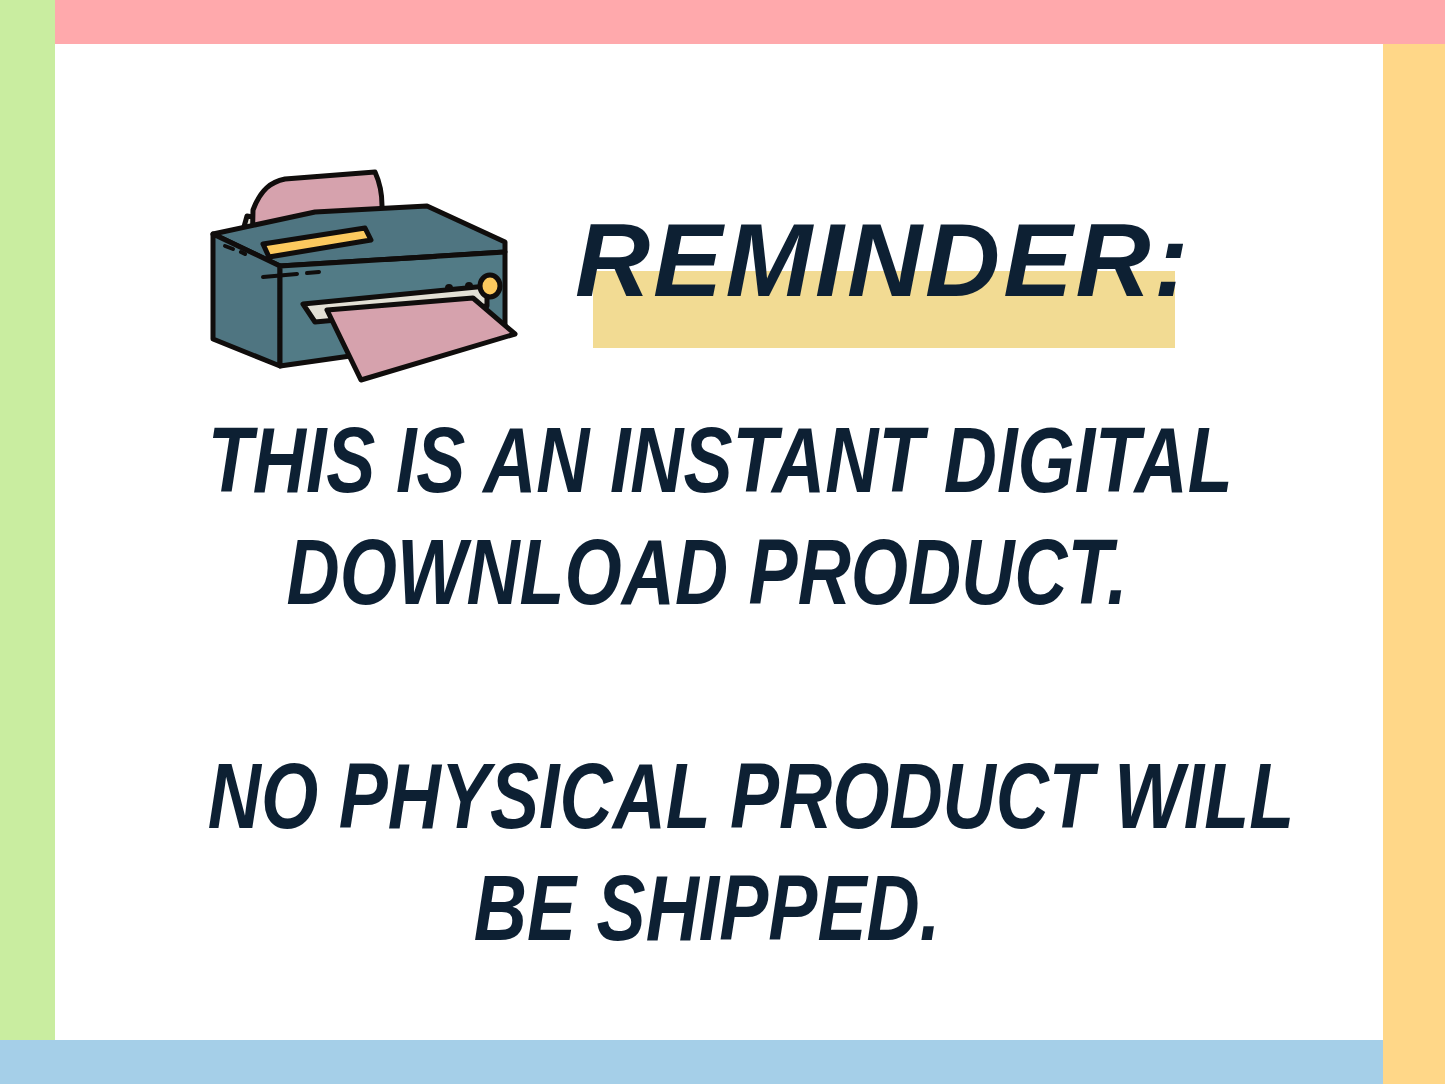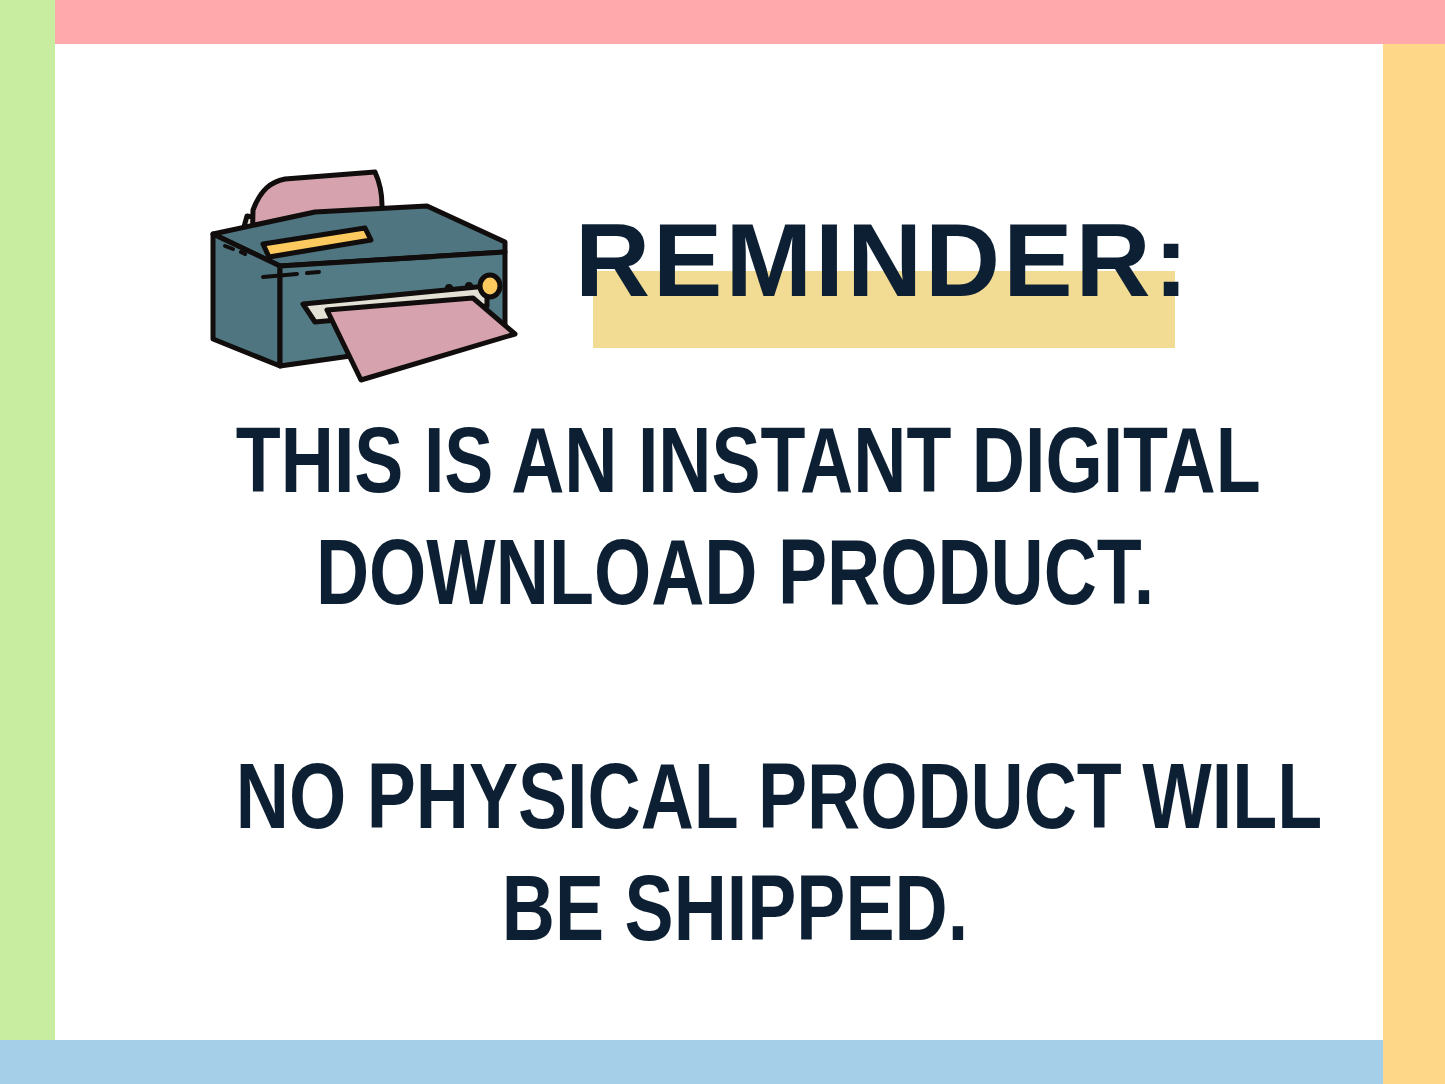--- a/index.html
+++ b/index.html
@@ -10,20 +10,21 @@
   body {
     font-family: "Liberation Sans", sans-serif;
   }
 
   .poster {
     position: relative;
     width: 1445px;
     height: 1084px;
     background: #14b8a6;
     overflow: hidden;
+    font-style: italic;
   }
 
   
   .bar { position: absolute; }
 
   .bar-top {
     left: 55px;
     top: 0;
     width: 1390px;
     height: 44px;
@@ -98,21 +99,21 @@
     font-size: 104px;
     line-height: 132px;
     letter-spacing: 3px;
     color: #0d2033;
     white-space: nowrap;
   }
 
   
   .body-copy {
     position: absolute;
-    left: 56px;
+    left: 28px;
     top: 360px;
     width: 1248px;
     text-align: center;
     color: #0d2033;
   }
   .copy-line {
     font-family: "Liberation Sans", sans-serif;
     font-weight: bold;
     font-size: 92px;
     line-height: 112px;

